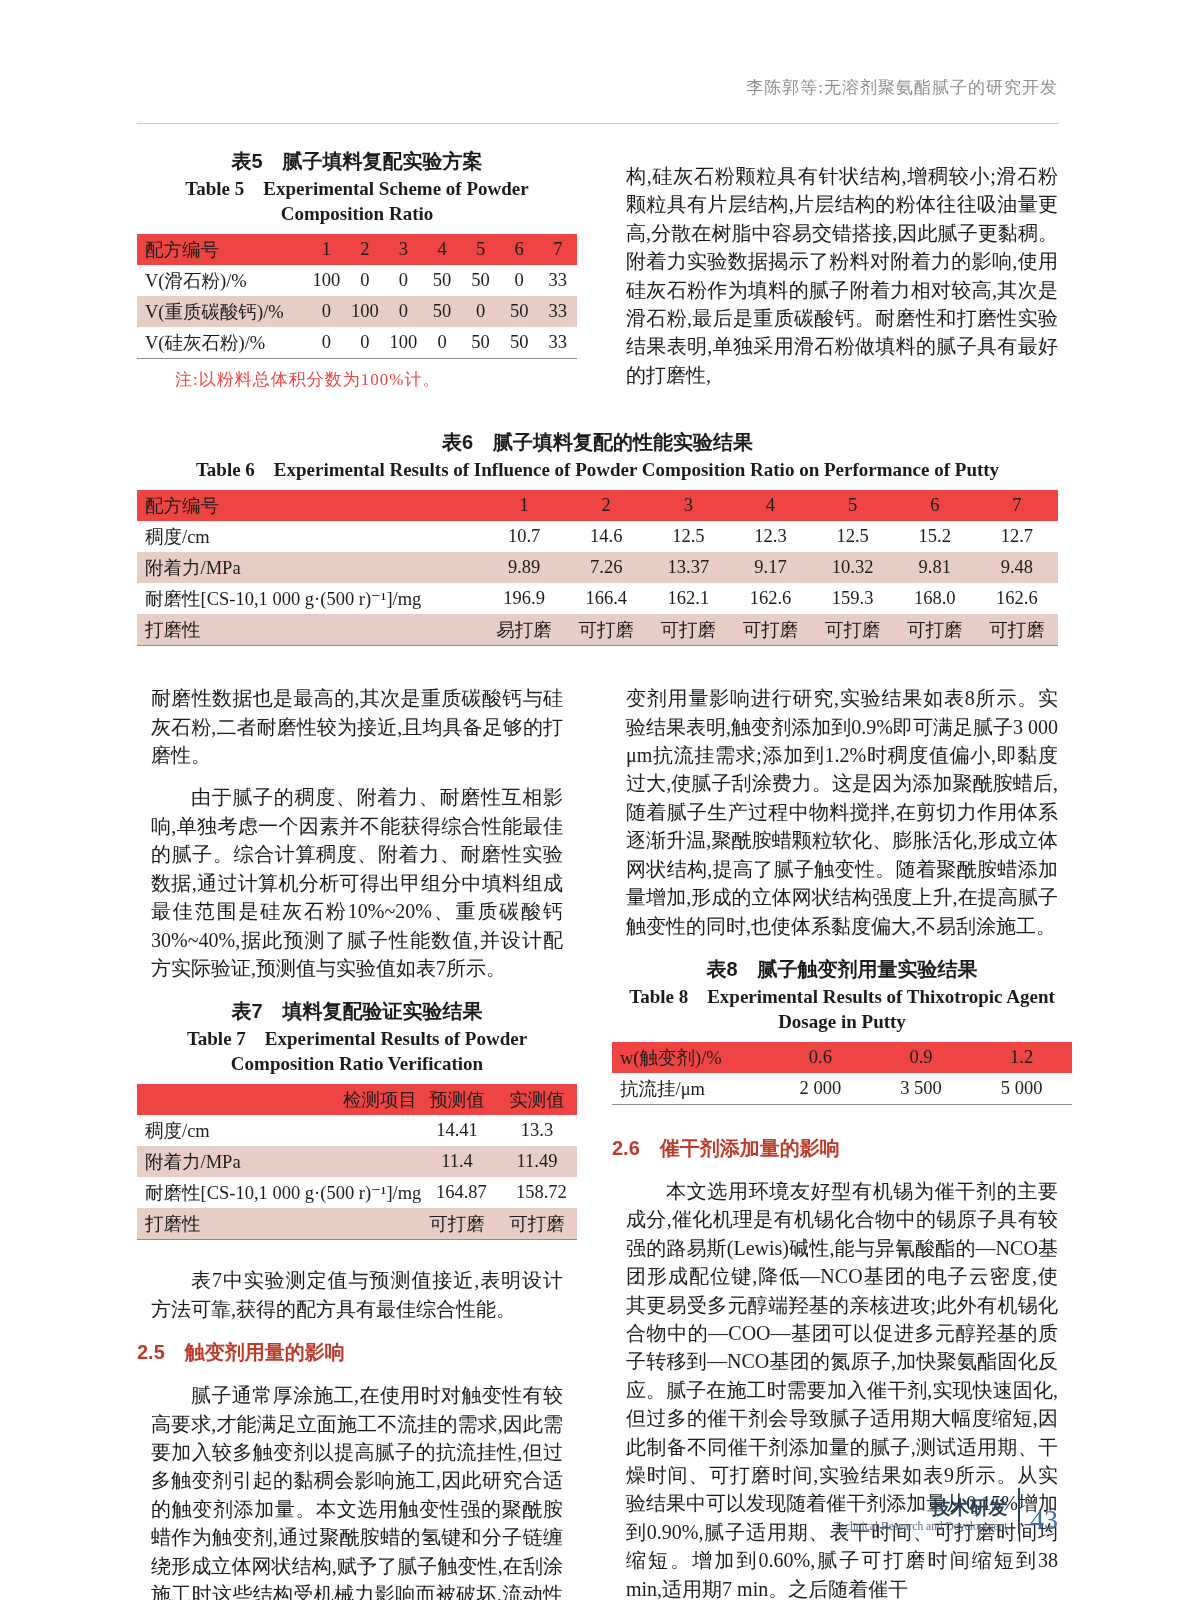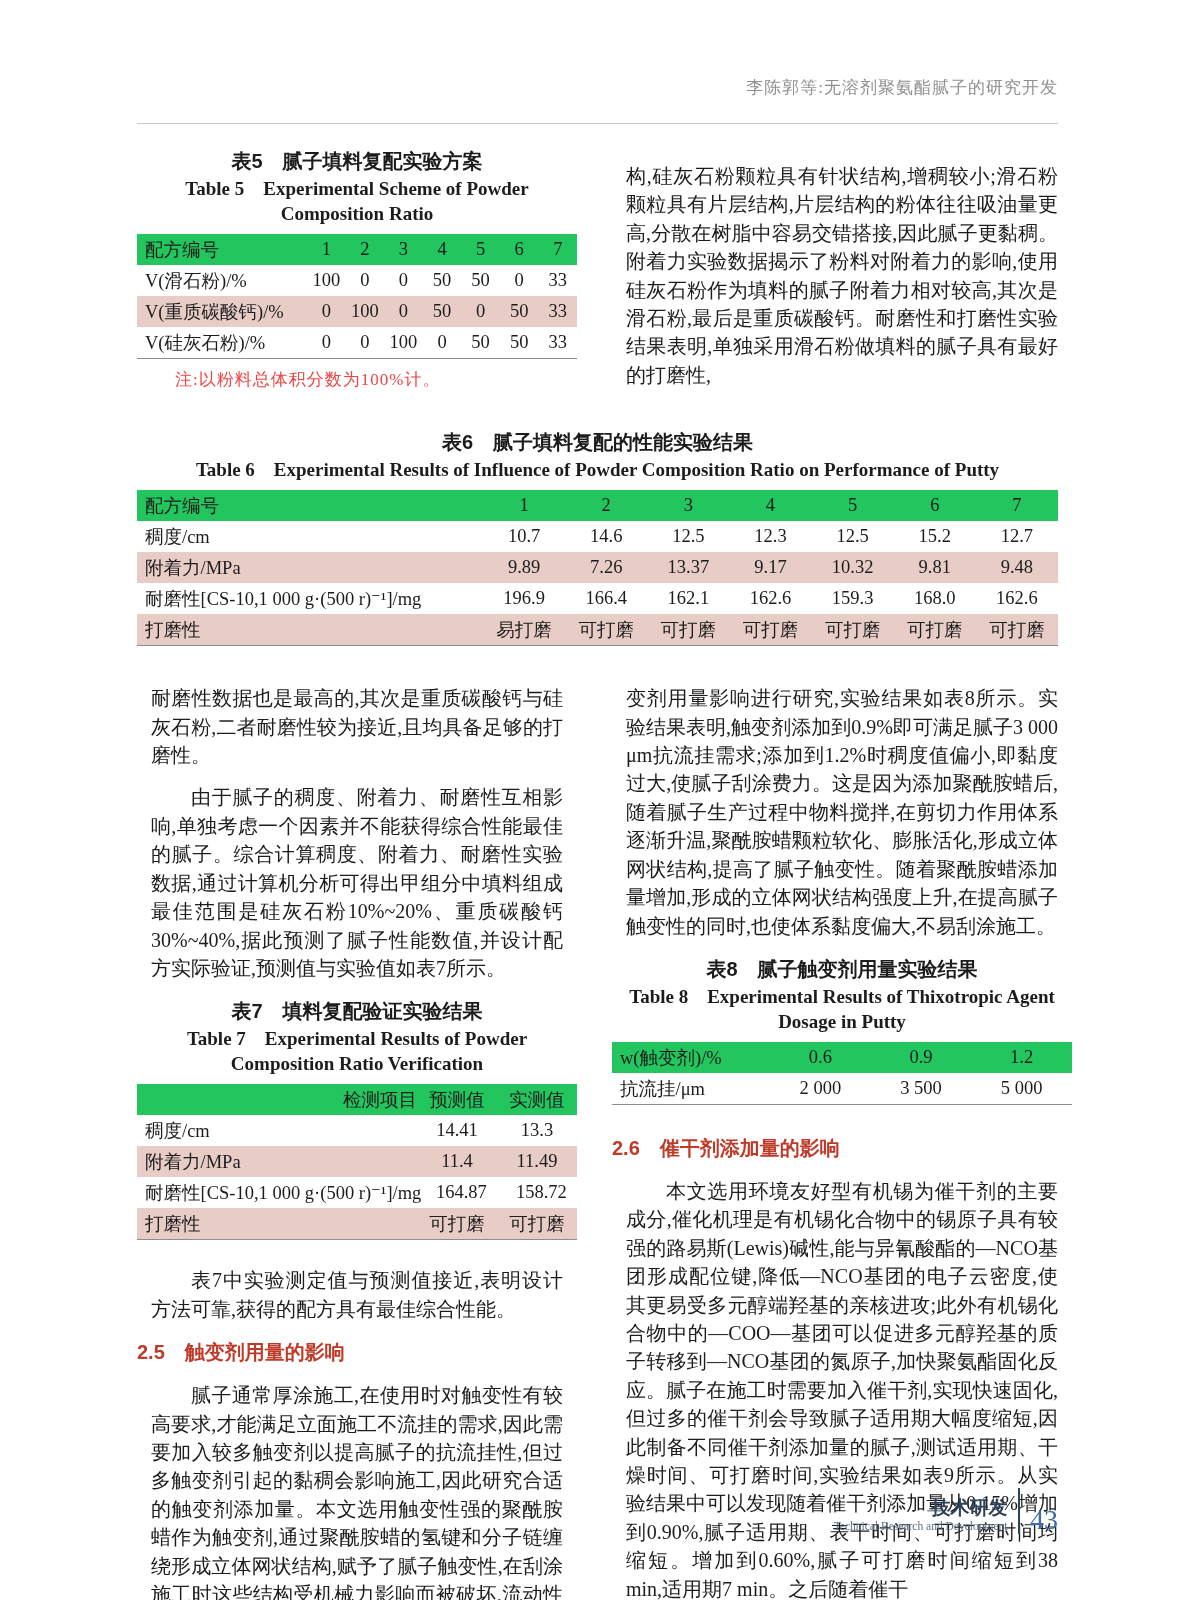--- a/index.html
+++ b/index.html
@@ -54,21 +54,21 @@
     text-align:center;
     font-weight:bold;
     font-size:19px;
     line-height:25px;
     margin:2px auto 8px;
   }
 
   
   .tbl{font-size:18.5px;border-bottom:1.5px solid #8d8d8d;}
   .tr{display:flex;align-items:center;min-height:31px;}
-  .tr-head{background:#22c55e;}
+  .tr-head{background:#ef4444;}
   .rows .tr:nth-child(2n){background:#e8cdc7;}
   .lbl{padding-left:8px;white-space:nowrap;text-align:left;}
   .val{flex:1;text-align:center;}
 
   .t5 .lbl{flex:0 0 162px;}
   .t6 .lbl{flex:0 0 338px;}
   .t7 .lbl{flex:1;}
   .t7 .lbl-center{flex:1;text-align:right;padding-left:0;}
   .t7 .val{flex:0 0 80px;}
   .t8 .lbl{flex:0 0 150px;}

